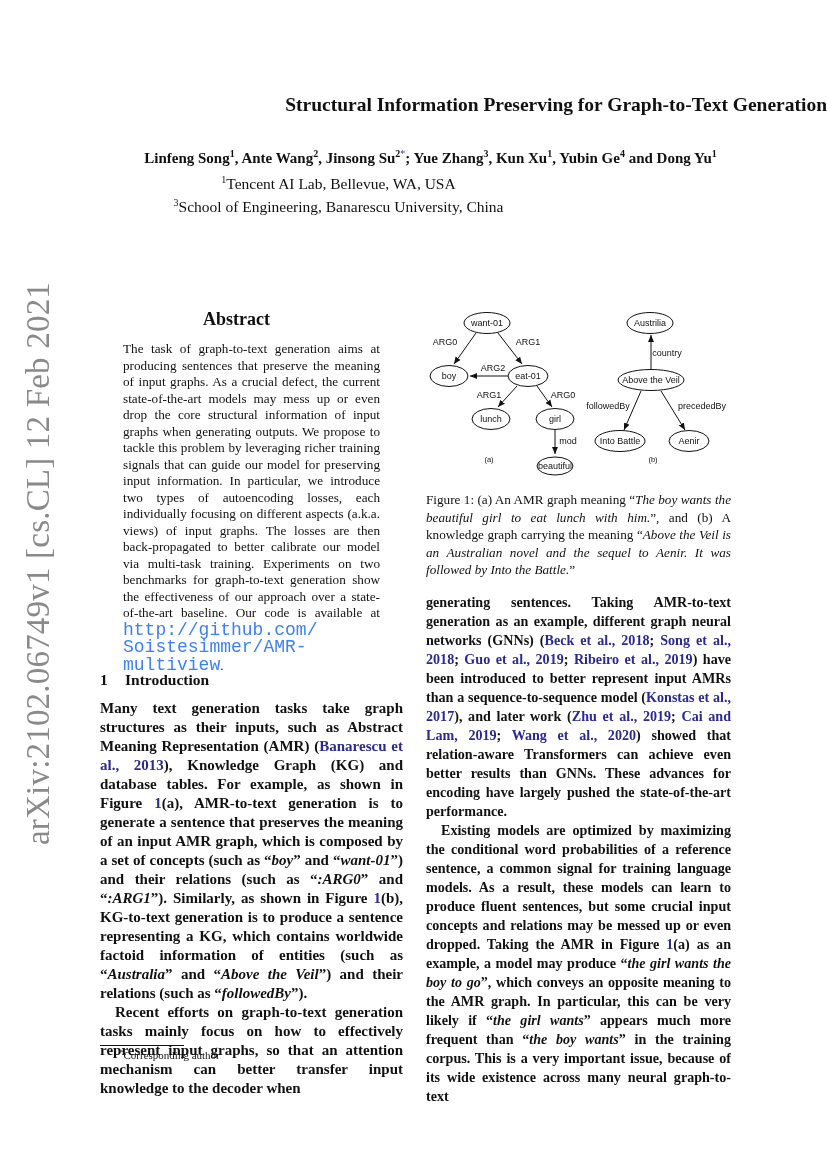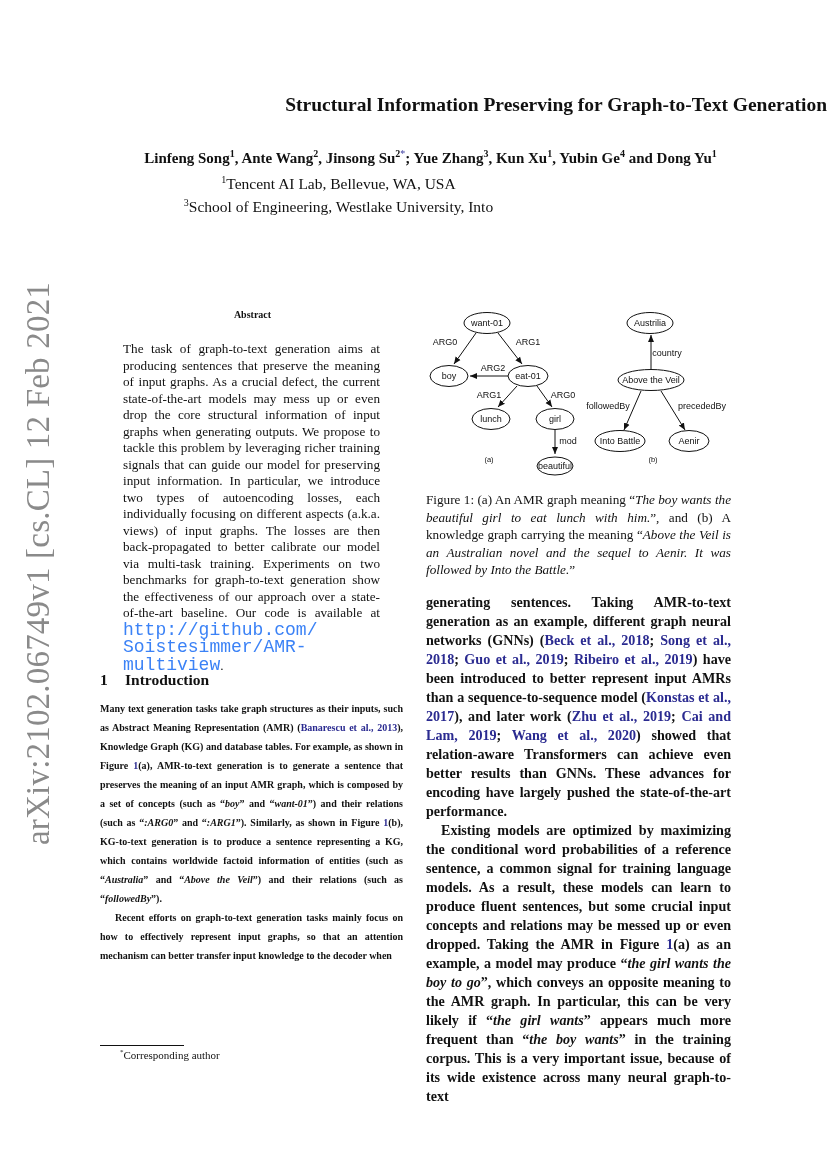--- a/index.html
+++ b/index.html
@@ -14,32 +14,32 @@
   .title { position: absolute; left: 0; width: 827px; top: 94px; text-align: right;
     font-size: 19.5px; font-weight: bold; }
   .authors { position: absolute; left: 0; width: 827px; top: 148px; text-align: center;
     font-size: 15px; font-weight: bold; margin-left: 17px; }
   .authors sup { font-size: 10px; }
   .authors .star { color: #3a3aa0; font-weight: normal; }
   .affils { position: absolute; left: 0; width: 677px; top: 170px; text-align: center;
     font-size: 15.5px; line-height: 19px; }
   .affils sup { font-size: 10px; }
 
-  .abstract-heading { position: absolute; left: 100px; width: 305px; top: 309px; text-align: center;
-    font-size: 10px; font-weight: bold; }
+  .abstract-heading { position: absolute; left: 84px; width: 305px; top: 309px; text-align: center;
+    font-size: 18px; font-weight: bold; }
   .abstract-body { position: absolute; left: 123px; width: 257px; top: 341px;
     font-size: 13.2px; line-height: 16.5px; text-align: justify; hyphens: manual; }
   .mono-link { font-family: "Liberation Mono", "DejaVu Sans Mono", monospace; color: #3b82f6; font-size: 18px; }
   .cite { color: #2a2a90; }
 
   .section-heading { position: absolute; left: 100px; top: 671px; font-size: 15.5px; font-weight: bold; }
   .section-heading .num { display: inline-block; width: 25px; }
 
   .col-left { position: absolute; left: 100px; width: 303px; top: 699px;
-    font-size: 10px; line-height: 19px; text-align: justify; }
+    font-size: 15px; line-height: 19px; text-align: justify; }
   .col-left p, .col-right p { margin: 0; font-weight: bold; }
   .indent { text-indent: 15px; }
 
   .footnote-rule { position: absolute; left: 100px; top: 1045px; width: 84px; height: 1px; background: #111; }
   .footnote { position: absolute; left: 120px; top: 1048px; font-size: 11px; }
   .footnote sup { font-size: 7px; }
 
   .figure { position: absolute; left: 420px; top: 305px; width: 320px; height: 175px; }
   .figure svg text { font-family: "Liberation Sans", "DejaVu Sans", sans-serif; font-size: 9px; fill: #111; }
 
@@ -64,21 +64,21 @@
     <span>Ante Wang</span><sup>2</sup>,
     <span>Jinsong Su</span><sup>2</sup><sup class="star">*</sup>;
     <span>Yue Zhang</span><sup>3</sup>,
     <span>Kun Xu</span><sup>1</sup>,
     <span>Yubin Ge</span><sup>4</sup>
     and <span>Dong Yu</span><sup>1</sup>
   </div>
 
   <div class="affils">
     <div><sup>1</sup><span>Tencent AI Lab, Bellevue, WA, USA</span></div>
-    <div><sup>3</sup><span>School of Engineering, Westlake University, Into</span></div>
+    <div><sup>3</sup><span>School of Engineering, Banarescu University, China</span></div>
   </div>
 
   <div class="abstract-heading">Abstract</div>
   <div class="abstract-body"><span>The task of graph-to-text generation aims at producing sentences that preserve the meaning of input graphs. As a crucial defect, the current state-of-the-art models may mess up or even drop the core structural information of input graphs when generating outputs. We propose to tackle this problem by leveraging richer training signals that can guide our model for preserving input information. In particular, we introduce two types of autoencoding losses, each individually focusing on different aspects (a.k.a. views) of input graphs. The losses are then back-propagated to better calibrate our model via multi-task training. Experiments on two benchmarks for graph-to-text generation show the effectiveness of our approach over a state-of-the-art baseline. Our code is available at </span><span class="mono-link"><span>http://github.com/</span><br><span>Soistesimmer/AMR-multiview</span></span><span>.</span></div>
 
   <div class="section-heading"><span class="num">1</span><span>Introduction</span></div>
 
   <div class="col-left">
     <p><span>Many text generation tasks take graph structures as their inputs, such as Abstract Meaning Representation (AMR) (</span><a class="cite">Banarescu et al., 2013</a><span>), Knowledge Graph (KG) and database tables. For example, as shown in Figure </span><a class="cite">1</a><span>(a), AMR-to-text generation is to generate a sentence that preserves the meaning of an input AMR graph, which is composed by a set of concepts (such as “</span><i>boy</i><span>” and “</span><i>want-01</i><span>”) and their relations (such as “</span><i>:ARG0</i><span>” and “</span><i>:ARG1</i><span>”). Similarly, as shown in Figure </span><a class="cite">1</a><span>(b), KG-to-text generation is to produce a sentence representing a KG, which contains worldwide factoid information of entities (such as “</span><i>Australia</i><span>” and “</span><i>Above the Veil</i><span>”) and their relations (such as “</span><i>followedBy</i><span>”).</span></p>
     <p class="indent">Recent efforts on graph-to-text generation tasks mainly focus on how to effectively represent input graphs, so that an attention mechanism can better transfer input knowledge to the decoder when</p>

